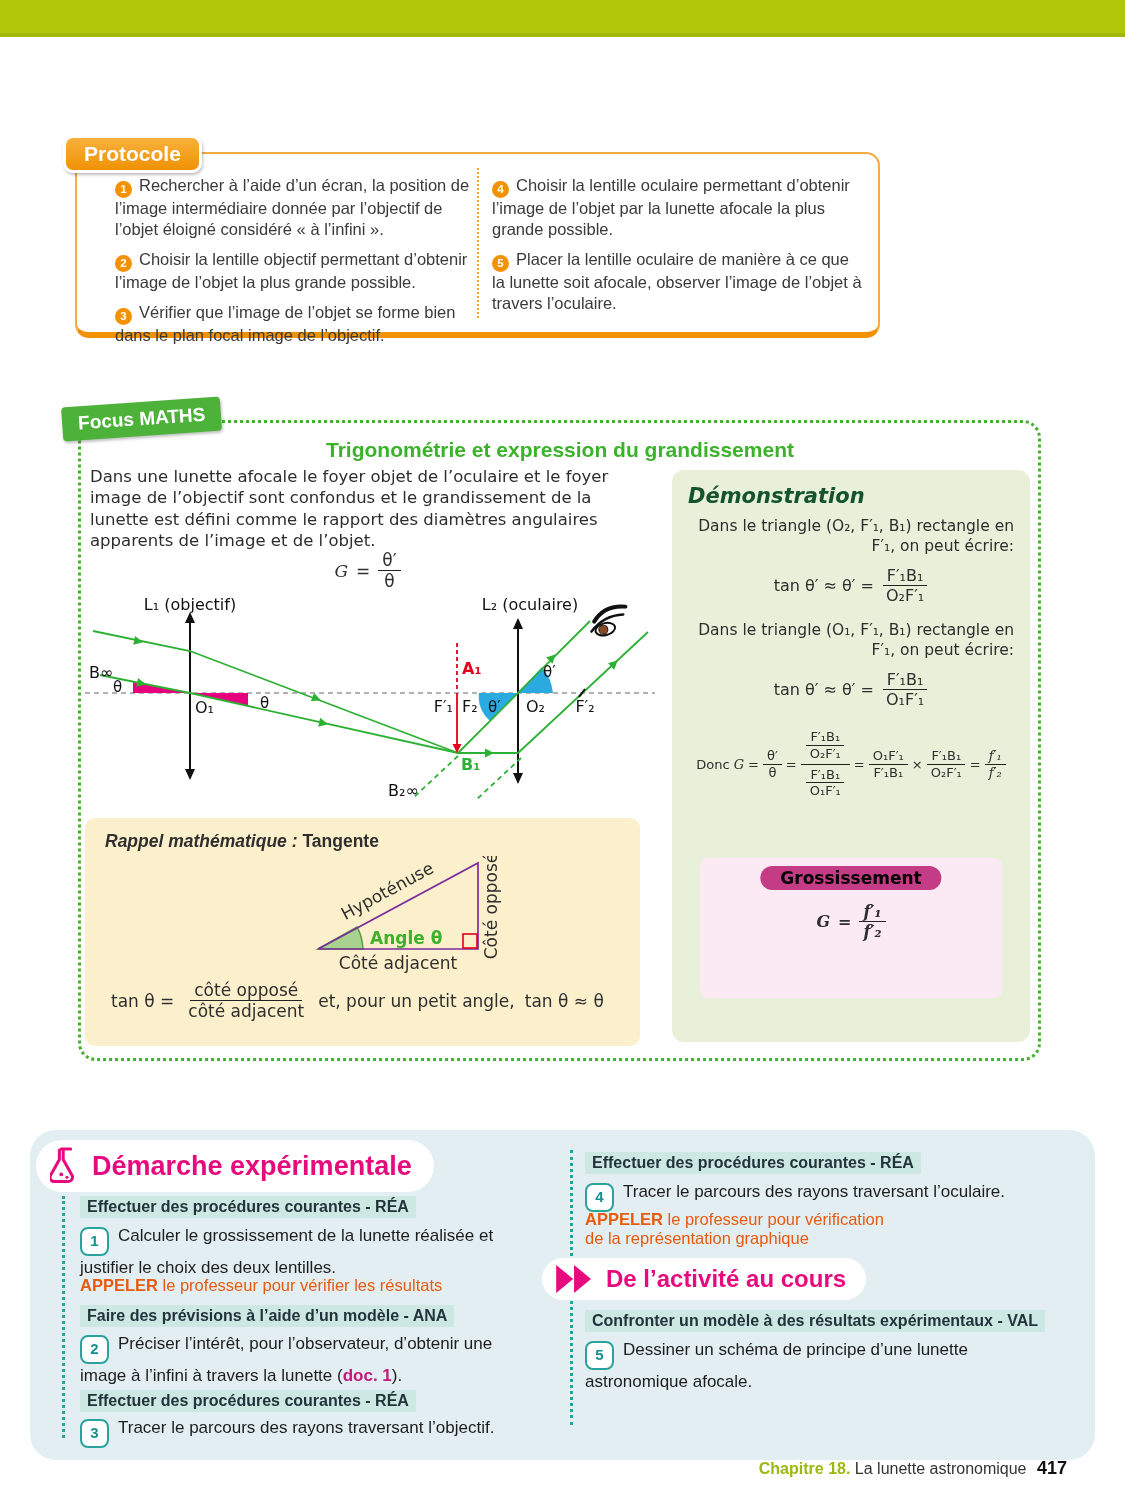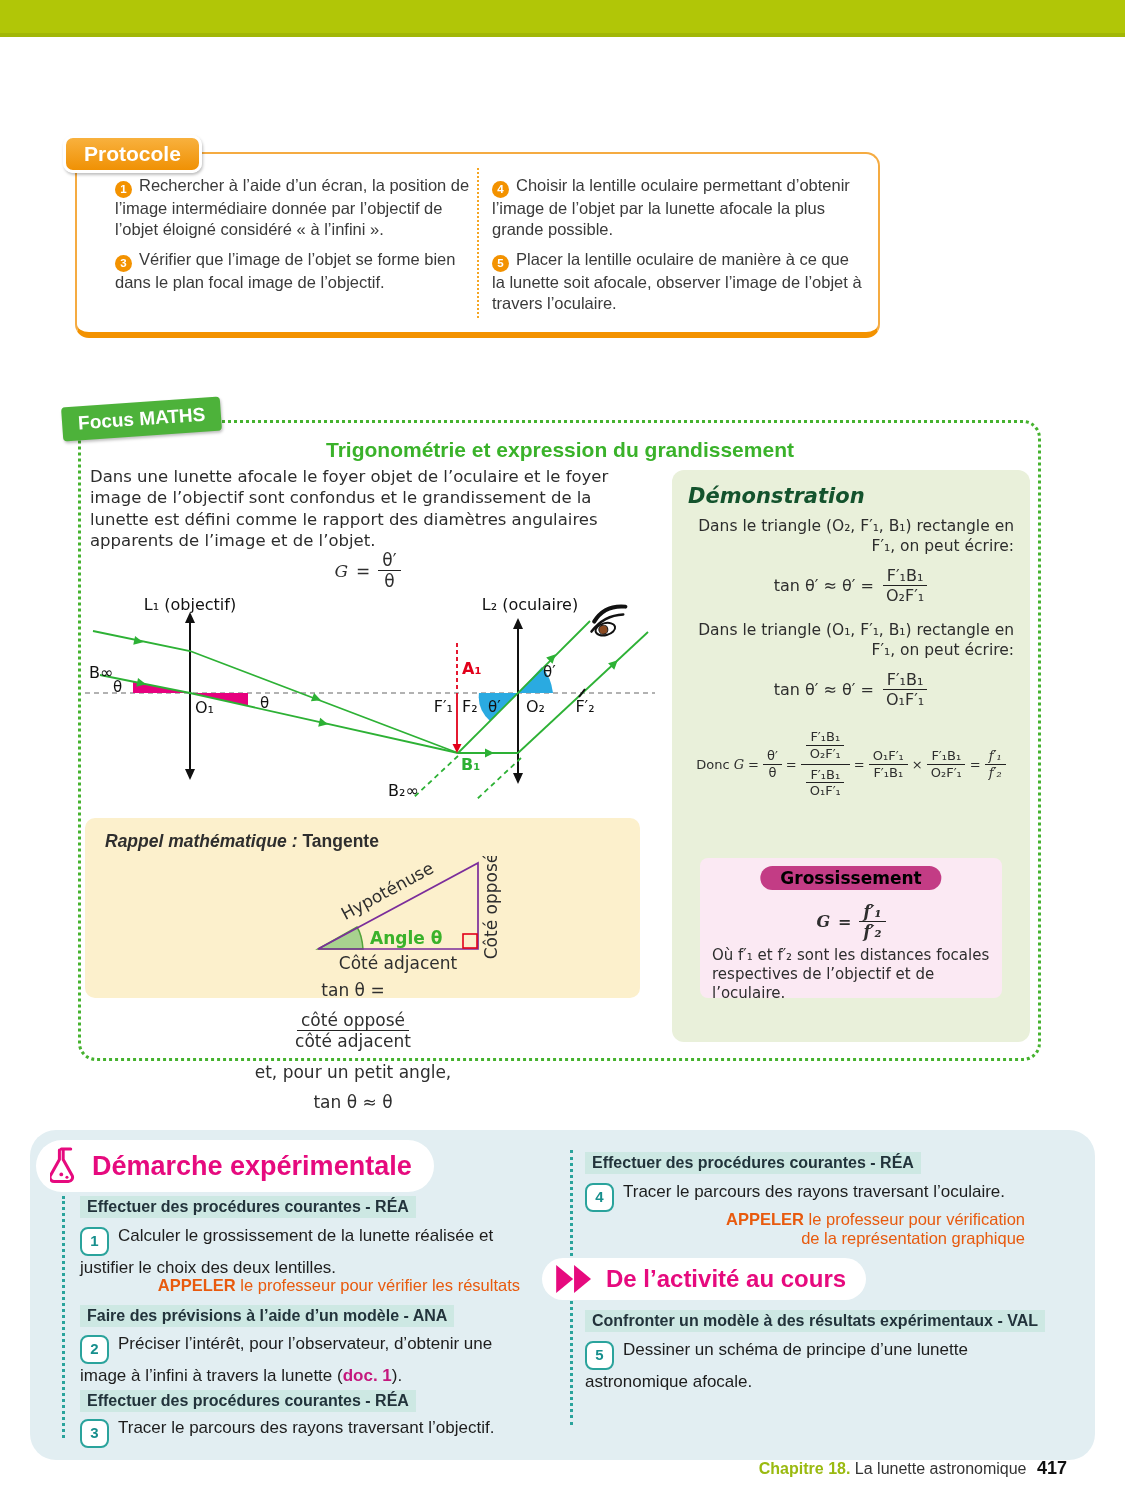--- a/index.html
+++ b/index.html
@@ -32,24 +32,24 @@
   .focus-title{left:90px;top:438px;width:940px;text-align:center;color:#3ab22a;
                font-size:21px;font-weight:bold;}
   .focus-intro{left:90px;top:466px;width:560px;font-size:16.5px;line-height:1.3;color:#2d2d2d;}
   .frow{display:flex;align-items:center;justify-content:center;gap:8px;}
   .frac{display:inline-flex;flex-direction:column;align-items:center;line-height:1.2;
         vertical-align:middle;text-align:center;}
   .frac>.num{border-bottom:1.5px solid #222;padding:0 4px;}
   .frac>.den{padding:0 4px;}
   .gform{left:90px;top:550px;width:555px;font-size:17px;}
   
-  .ybox{left:85px;top:818px;width:555px;height:180px;background:#fcf0cc;border-radius:10px;}
+  .ybox{left:85px;top:818px;width:555px;height:228px;background:#fcf0cc;border-radius:10px;}
   .ytitle{left:20px;top:13px;font-size:17.5px;color:#2e2e2e;}
-  .yformula{left:8px;top:162px;width:520px;display:flex;align-items:center;gap:10px;
-            font-size:17px;color:#2e2e2e;flex-direction:column;}
+  .yformula{left:26px;top:162px;width:520px;display:flex;align-items:center;gap:10px;
+            font-size:17px;color:#2e2e2e;}
   
   .dbox{left:672px;top:470px;width:358px;height:572px;background:#e9f0da;border-radius:12px;
         box-sizing:border-box;padding:14px 16px;}
   .dtitle{color:#14532d;font-size:21px;font-weight:bold;font-style:italic;margin:0 0 8px 0;}
   .dp{font-size:15.5px;line-height:1.3;margin:0 0 6px 0;color:#2d2d2d;text-align:right;}
   .dform{font-size:16px;margin:10px 0 14px 0;}
   .doncform{font-size:13px;gap:4px;margin-top:18px;}
   .frac.big>.num{border-bottom:1.5px solid #222;padding:2px 5px;}
   .frac.big>.den{padding:2px 5px;}
   
@@ -64,21 +64,21 @@
   .titlepill{display:inline-flex;align-items:center;gap:10px;background:#fff;border-radius:28px;
              padding:6px 22px 6px 14px;z-index:2;}
   .bigtitle{color:#e60a7e;font-size:27px;font-weight:bold;white-space:nowrap;}
   .acttitle{color:#e60a7e;font-size:24px;font-weight:bold;white-space:nowrap;}
   .tag{display:inline-block;background:#cde8e3;color:#22333b;font-size:16px;font-weight:bold;
        padding:2px 7px;z-index:2;}
   .task{font-size:17px;line-height:1.38;color:#1d1d1d;z-index:2;}
   .tnum{display:inline-flex;align-items:center;justify-content:center;width:25px;height:25px;
         border:2px solid #2aa39c;border-radius:8px;background:#fff;color:#178f8d;
         font-size:15px;font-weight:bold;margin-right:9px;vertical-align:-5px;}
-  .call{text-align:right;color:#e85a0e;font-size:16.5px;z-index:2;}
+  .call{text-align:left;color:#e85a0e;font-size:16.5px;z-index:2;}
   .call b{font-weight:bold;}
   .docref{color:#c4187d;font-weight:bold;cursor:pointer;}
   
   .footer{right:58px;top:1458px;font-size:16px;white-space:nowrap;}
   .foot-ch{color:#9aba10;font-weight:bold;}
   .foot-t{color:#333;}
   .foot-pg{color:#111;font-weight:bold;font-size:18px;margin-left:6px;}
   svg text{font-family:"DejaVu Sans",sans-serif;}
 </style>
 </head>
@@ -88,20 +88,23 @@
 
   <div class="abs topbar"></div>
 
   <div class="abs proto-box"></div>
   <div class="abs proto-pill">Protocole</div>
   <div class="abs proto-div"></div>
 
   <div class="abs proto-col proto-col-l">
     <div class="pstep">
       <span class="pnum">1</span><span>Rechercher à l’aide d’un écran, la position de l’image intermédiaire donnée par l’objectif de l’objet éloigné considéré « à l’infini ».</span>
+    </div>
+    <div class="pstep">
+      <span class="pnum">2</span><span>Choisir la lentille objectif permettant d’obtenir l’image de l’objet la plus grande possible.</span>
     </div>
     <div class="pstep">
       <span class="pnum">3</span><span>Vérifier que l’image de l’objet se forme bien dans le plan focal image de l’objectif.</span>
     </div>
   </div>
   <div class="abs proto-col proto-col-r">
     <div class="pstep">
       <span class="pnum">4</span><span>Choisir la lentille oculaire permettant d’obtenir l’image de l’objet par la lunette afocale la plus grande possible.</span>
     </div>
     <div class="pstep">
@@ -280,21 +283,20 @@
   <div class="abs gbox math">
     <div class="abs gpill">Grossissement</div>
     <div class="abs gfrm frow">
       <span class="mit">G</span>
       <span>=</span>
       <span class="frac mit">
           <span class="num">f′₁</span>
           <span class="den">f′₂</span>
         </span>
     </div>
-    <div class="abs gnote">Où f′₁ et f′₂ sont les distances focales respectives de l’objectif et de l’oculaire.</div>
   </div>
 
   <div class="abs panel"></div>
 
   <div class="abs dotline" style="left:62px;top:1196px;height:242px;"></div>
 
   <div class="abs dotline" style="left:570px;top:1150px;height:275px;"></div>
 
   <div class="abs titlepill" style="left:36px;top:1140px;">
     <svg width="32" height="40" viewBox="0 0 34 42">

